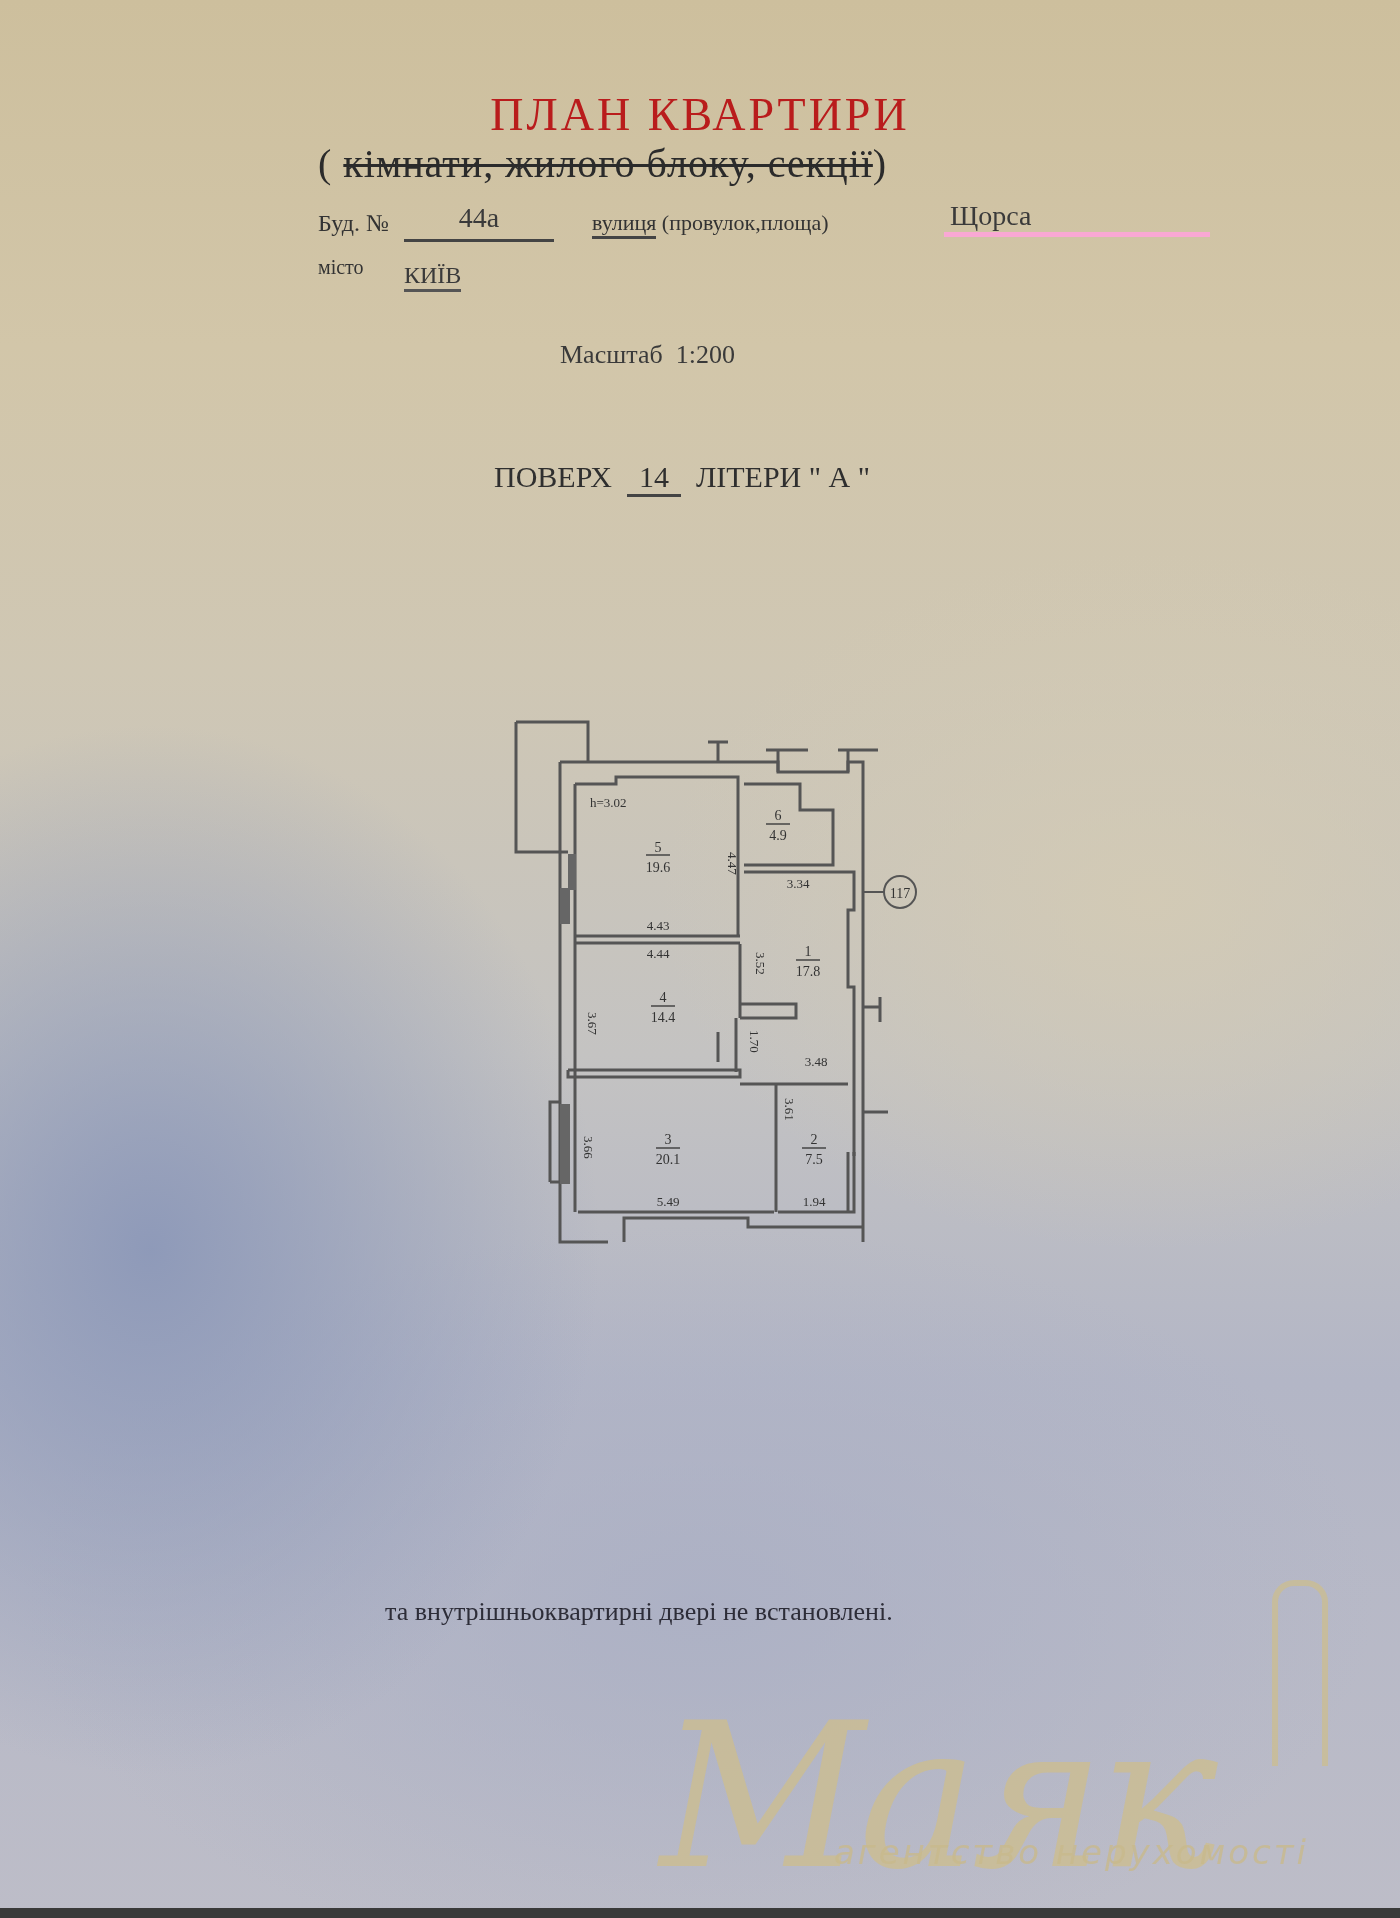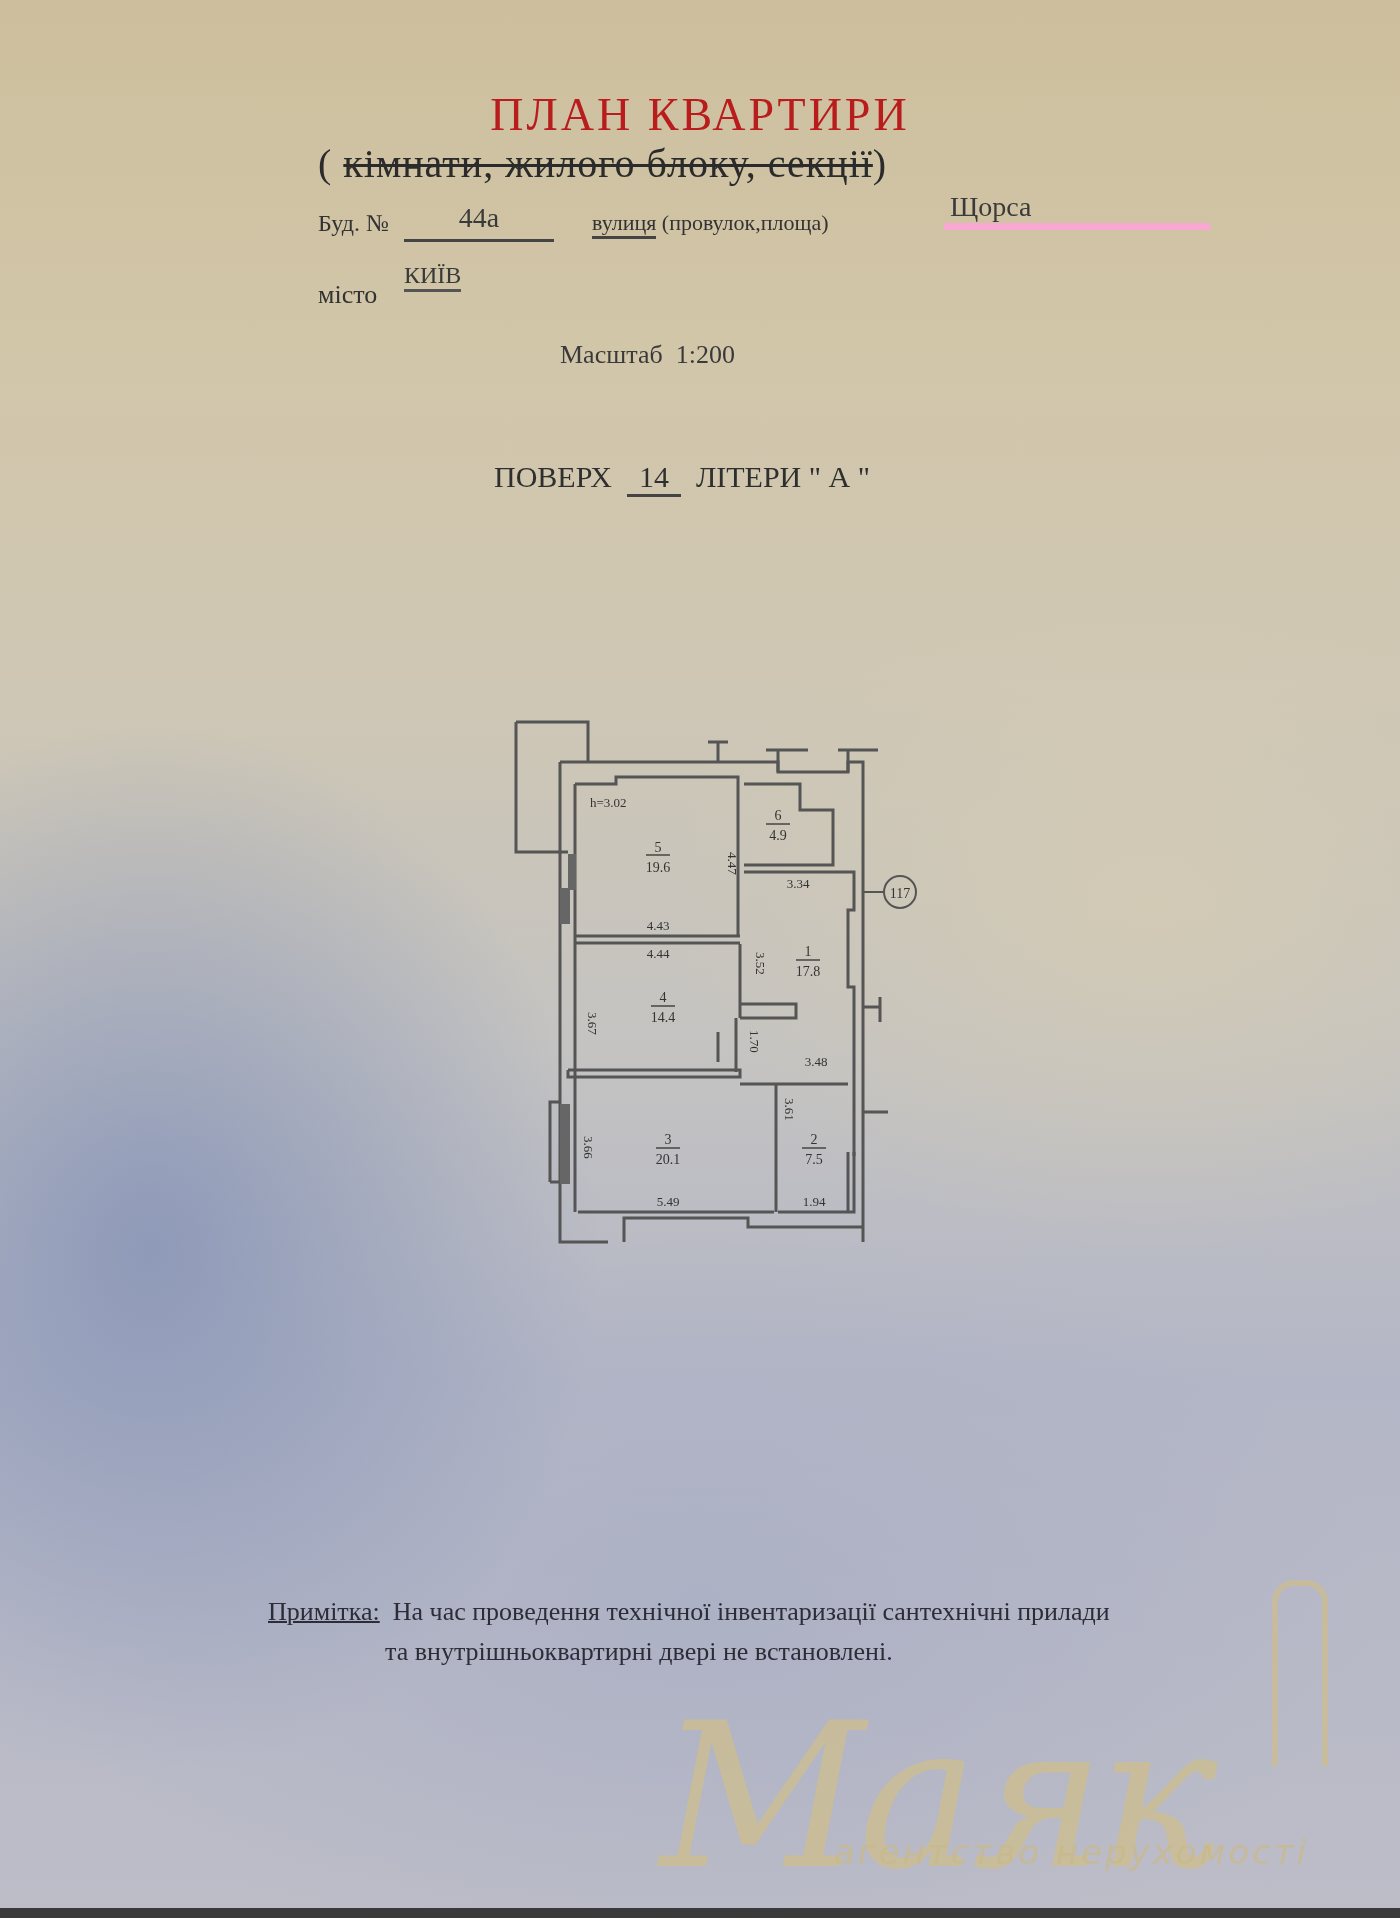--- a/index.html
+++ b/index.html
@@ -38,23 +38,23 @@
 <div class="abs subtitle">
   <span>( </span><span class="struck">кімнати, жилого  блоку, секції</span><span>)</span>
 </div>
 
 <div class="abs small" style="left:312px; top:210px;">Буд. №</div>
 <div class="abs fill" style="left:404px; top:202px; width:150px; text-align:center; border-bottom:3px solid #444; padding-bottom:5px;">44а</div>
 
 <div class="abs small" style="left:586px; top:210px; font-size:22px;">
   <span class="uline">вулиця</span><span> (провулок,площа)</span>
 </div>
-<div class="abs fill" style="left:944px; top:191px; width:260px; border-bottom:7px solid #f9a8d4; padding-left:6px;">Щорса</div>
+<div class="abs fill" style="left:944px; top:200px; width:260px; border-bottom:5px solid #f9a8d4; padding-left:6px;">Щорса</div>
 
-<div class="abs small" style="left:312px; top:280px; font-size:26px;">місто</div>
+<div class="abs small" style="left:312px; top:256px; font-size:20px;">місто</div>
 <div class="abs fill" style="left:404px; top:262px; font-size:24px; border-bottom:3px solid #555;">КИЇВ</div>
 
 <div class="abs scale">
   <span>Масштаб</span>&nbsp;&nbsp;<span>1:200</span>
 </div>
 
 <div class="abs floor">
   <span>ПОВЕРХ</span>
   &nbsp;<span class="uline" style="padding:0 12px;">14</span>&nbsp;
   <span>ЛІТЕРИ " А "</span>
@@ -144,24 +144,20 @@
     <text x="290" y="176" font-size="13" text-anchor="middle">3.34</text>
     <text x="308" y="354" font-size="13" text-anchor="middle">3.48</text>
     <text x="277" y="386" font-size="13" transform="rotate(90 277 386)">3.61</text>
     <text x="76" y="424" font-size="13" transform="rotate(90 76 424)">3.66</text>
     <text x="160" y="494" font-size="13" text-anchor="middle">5.49</text>
     <text x="306" y="494" font-size="13" text-anchor="middle">1.94</text>
   </svg>
 </div>
 
 <div class="abs note">
-  <div>
-    <span class="label">Примітка:</span>&nbsp;
-    <span>На час проведення технічної інвентаризації сантехнічні прилади</span>
-  </div>
   <div style="padding-left:117px;">та внутрішньоквартирні двері не встановлені.</div>
 </div>
 
 <div class="abs wm-main">Маяк</div>
 <div class="abs" style="left:1272px; top:1580px; width:44px; height:180px; border:6px solid rgba(205,190,140,0.7); border-bottom:none; border-radius:22px 22px 0 0;"></div>
 <div class="abs wm-sub">агентство нерухомості</div>
 
 <div class="abs bottom-bar"></div>
 
 </body></html>

